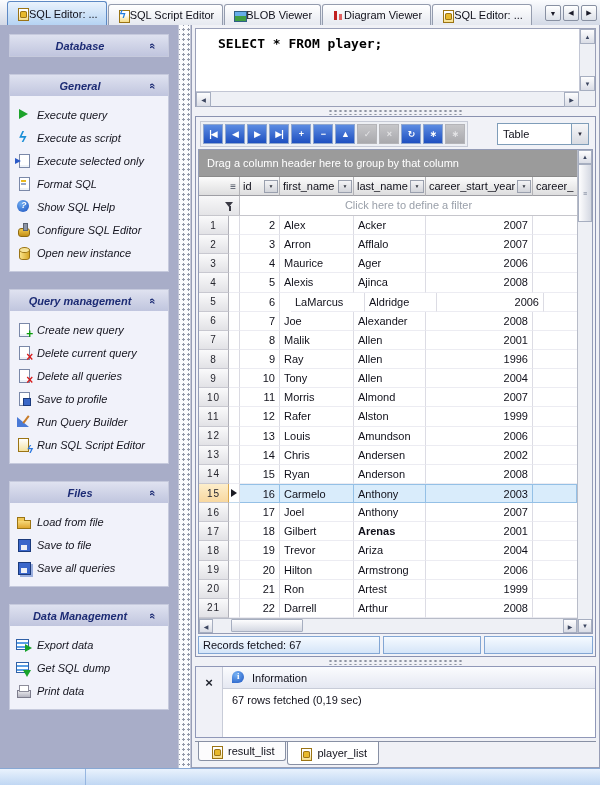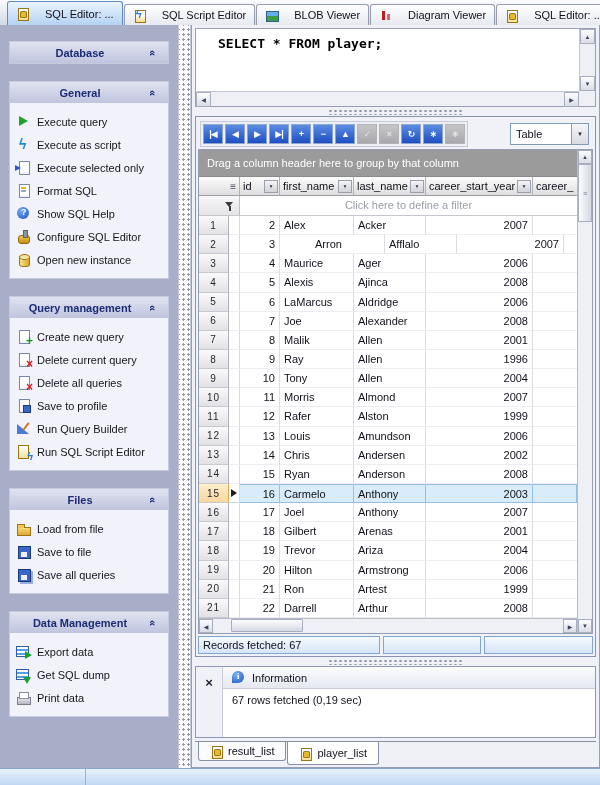--- a/index.html
+++ b/index.html
@@ -2,34 +2,34 @@
 <html><head>
 <meta charset="utf-8">
 <style>
   * { box-sizing: border-box; margin: 0; padding: 0; }
   html,body { width:600px; height:785px; overflow:hidden; }
   body { font-family:"Liberation Sans","DejaVu Sans",sans-serif; font-size:11px; color:#10101a; }
   .app { width:600px; height:785px; display:flex; flex-direction:column; background:#a8adc8; }
 
   
   .tabbar { height:25px; flex:none; display:flex; align-items:flex-end; background:linear-gradient(#fbfcfe,#d3d9e6); padding-left:7px; }
-  .tab { display:flex; align-items:center; gap:16px; padding:8px 8px; height:21px; margin-right:1px;
+  .tab { display:flex; align-items:center; gap:0; padding:8px 8px; height:21px; margin-right:1px;
          background:linear-gradient(#ffffff,#e6e9f0); border:1px solid #949cae; border-bottom:none;
          border-radius:3px 3px 0 0; white-space:nowrap; }
   .tab.active { height:24px; background:linear-gradient(#eaf3fd,#b5d3f3); border-color:#5d89c4; }
   .tlabel { font-size:11px; }
   .winbtns { margin-left:auto; display:flex; gap:2px; padding:0 3px 4px 0; }
   .wbtn { width:16px; height:16px; border:1px solid #8890a2; border-radius:2px; background:linear-gradient(#ffffff,#dde1e9);
           display:flex; align-items:center; justify-content:center; font-size:7px; color:#1a1a28; }
 
   
   .main { flex:1; display:flex; min-height:0; }
 
   
-  .sidebar { width:178px; flex:none; background:#a8adc8; padding-top:16px; overflow:hidden; }
+  .sidebar { width:178px; flex:none; background:#a8adc8; padding-top:9px; overflow:hidden;font-style:italic; }
   .spanel { margin:0 9px 17px 9px; background:#f1f2fa; border:1px solid #c6cadd; }
   .spanel-hd { height:21px; background:linear-gradient(#dfe2f0,#c0c5de); display:flex; align-items:center; padding:0 6px 0 0; }
   .spanel-title { flex:1; text-align:center; font-weight:bold; color:#1c2b74; font-size:11px; }
   .chev { width:12px; height:12px; color:#1c2b74; font-weight:bold; font-size:11px; line-height:12px; }
   .chev::before { content:"«"; display:inline-block; transform:rotate(90deg); }
   .spanel-bd { padding:7px 4px 7px 6px; }
   .sitem { display:flex; align-items:center; height:23px; cursor:default; }
   .sitem-label { margin-left:6px; color:#15151f; }
   .dbcombo { display:flex; align-items:center; height:24px; margin:3px 2px 3px 2px; background:#fff; border:1px solid #7f9db9; padding-left:3px; }
   .dbcombo-label { flex:1; font-weight:bold; font-size:12px; margin-left:4px; white-space:nowrap; overflow:hidden; }
@@ -109,21 +109,21 @@
 
   
   .result-panel { flex:1; min-height:0; border:1px solid #8a92b0; background:#f1f2f7; display:flex; flex-direction:column; padding:2px; }
   .toolbar { height:30px; flex:none; display:flex; align-items:center; padding:2px 2px; }
   .navbar { display:flex; gap:2px; padding:2px; border:1px solid #c6cad6; background:#edeff4; }
   .navbtn { width:20px; height:20px; border:1px solid #8fa6ce; background:linear-gradient(#5d8ce2,#1e4fc0);
             display:flex; align-items:center; justify-content:center; }
   .navbtn .navglyph { color:#fff; font-size:9px; font-weight:bold; letter-spacing:-1px; }
   .navbtn.disabled { background:linear-gradient(#c6c6c9,#a9a9ad); border-color:#b4b4b8; }
   .navbtn.disabled .navglyph { color:#e4e4e6; }
-  .viewmode { margin-left:auto; width:79px; height:22px; background:#fff; border:1px solid #7f9db9; display:flex; align-items:center; padding-left:5px; margin-right:2px; }
+  .viewmode { margin-left:auto; width:92px; height:22px; background:#fff; border:1px solid #7f9db9; display:flex; align-items:center; padding-left:5px; margin-right:2px; }
   .viewmode-label { flex:1; }
 
   
   .gridwrap { flex:1; min-height:0; display:flex; border:1px solid #949cb6; background:#fff; }
   .gridmain { flex:1; min-width:0; display:flex; flex-direction:column; }
   .groupband { height:27px; flex:none; background:#9b9b9b; color:#fff; display:flex; align-items:center; padding-left:8px; border-bottom:1px solid #8a8a8a; }
   .hdrrow { height:19px; flex:none; display:flex; background:linear-gradient(#fcfcfc,#dcdcdd); }
   .hcell { display:flex; align-items:center; border-right:1px solid #b2b2b6; border-bottom:1px solid #9e9ea4; padding:0 1px 0 3px; overflow:hidden; white-space:nowrap; }
   .hcell .hlabel { flex:1; overflow:hidden; }
   .hdr-corner { width:41px; flex:none; justify-content:flex-end; padding-right:3px; }
@@ -446,21 +446,21 @@
                   <div class="cell a-r" style="width: 40px;">2</div>
                   <div class="cell a-l" style="width: 74px;">Alex</div>
                   <div class="cell a-l" style="width: 72px;">Acker</div>
                   <div class="cell a-r" style="width: 107px;">2007</div>
                   <div class="cell flexcol"></div>
                 </div>
                 <div class="grow">
                   <div class="numcell">2</div>
                   <div class="indcell"></div>
                   <div class="cell a-r" style="width: 40px;">3</div>
-                  <div class="cell a-l" style="width: 74px; margin-left: 31px;">Arron</div>
+                  <div class="cell a-l" style="width: 74px;">Arron</div>
                   <div class="cell a-l" style="width: 72px;">Afflalo</div>
                   <div class="cell a-r" style="width: 107px;">2007</div>
                   <div class="cell flexcol"></div>
                 </div>
                 <div class="grow">
                   <div class="numcell">3</div>
                   <div class="indcell"></div>
                   <div class="cell a-r" style="width: 40px;">4</div>
                   <div class="cell a-l" style="width: 74px;">Maurice</div>
                   <div class="cell a-l" style="width: 72px;">Ager</div>
@@ -473,21 +473,21 @@
                   <div class="cell a-r" style="width: 40px;">5</div>
                   <div class="cell a-l" style="width: 74px;">Alexis</div>
                   <div class="cell a-l" style="width: 72px;">Ajinca</div>
                   <div class="cell a-r" style="width: 107px;">2008</div>
                   <div class="cell flexcol"></div>
                 </div>
                 <div class="grow">
                   <div class="numcell">5</div>
                   <div class="indcell"></div>
                   <div class="cell a-r" style="width: 40px;">6</div>
-                  <div class="cell a-l" style="width: 74px;">LaMarcus</div>
+                  <div class="cell a-l" style="width: 74px; margin-left: 11px;">LaMarcus</div>
                   <div class="cell a-l" style="width: 72px;">Aldridge</div>
                   <div class="cell a-r" style="width: 107px;">2006</div>
                   <div class="cell flexcol"></div>
                 </div>
                 <div class="grow">
                   <div class="numcell">6</div>
                   <div class="indcell"></div>
                   <div class="cell a-r" style="width: 40px;">7</div>
                   <div class="cell a-l" style="width: 74px;">Joe</div>
                   <div class="cell a-l" style="width: 72px;">Alexander</div>
@@ -584,21 +584,21 @@
                   <div class="cell a-l" style="width: 74px;">Joel</div>
                   <div class="cell a-l" style="width: 72px;">Anthony</div>
                   <div class="cell a-r" style="width: 107px;">2007</div>
                   <div class="cell flexcol"></div>
                 </div>
                 <div class="grow">
                   <div class="numcell">17</div>
                   <div class="indcell"></div>
                   <div class="cell a-r" style="width: 40px;">18</div>
                   <div class="cell a-l" style="width: 74px;">Gilbert</div>
-                  <div class="cell a-l" style="width: 72px;">Arenas</div>
+                  <div class="cell a-l" style="width: 72px; font-weight: bold;">Arenas</div>
                   <div class="cell a-r" style="width: 107px;">2001</div>
                   <div class="cell flexcol"></div>
                 </div>
                 <div class="grow">
                   <div class="numcell">18</div>
                   <div class="indcell"></div>
                   <div class="cell a-r" style="width: 40px;">19</div>
                   <div class="cell a-l" style="width: 74px;">Trevor</div>
                   <div class="cell a-l" style="width: 72px;">Ariza</div>
                   <div class="cell a-r" style="width: 107px;">2004</div>

